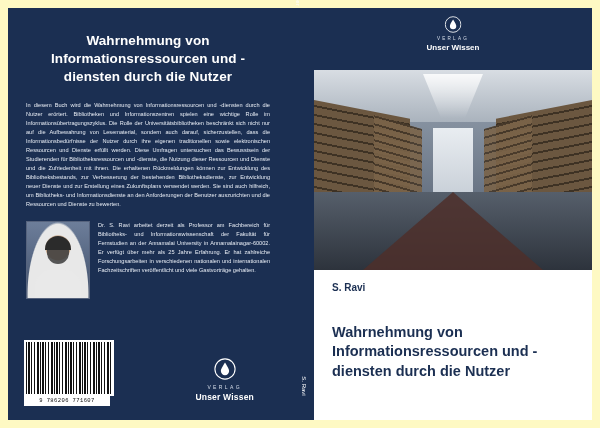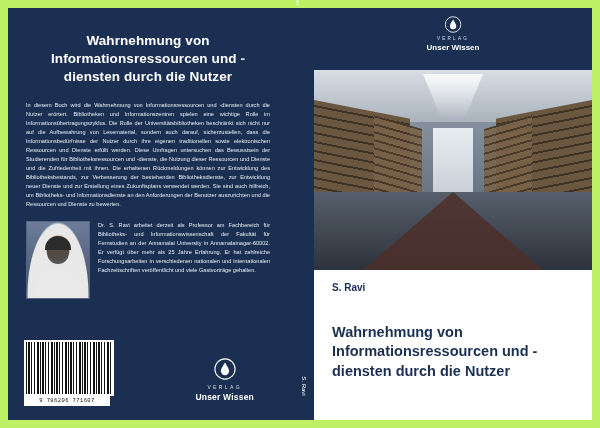--- a/index.html
+++ b/index.html
@@ -10,21 +10,21 @@
   body {
     width: 600px;
     height: 428px;
     font-family: "Liberation Sans", sans-serif;
     overflow: hidden;
   }
   .cover-wrap {
     position: relative;
     width: 600px;
     height: 428px;
-    background: #bef264;
+    background: #fef9c3;
   }
   
   .back-cover {
     position: absolute;
     left: 8px;
     top: 8px;
     width: 280px;
     height: 412px;
     background: #1b2f52;
     color: #ffffff;

